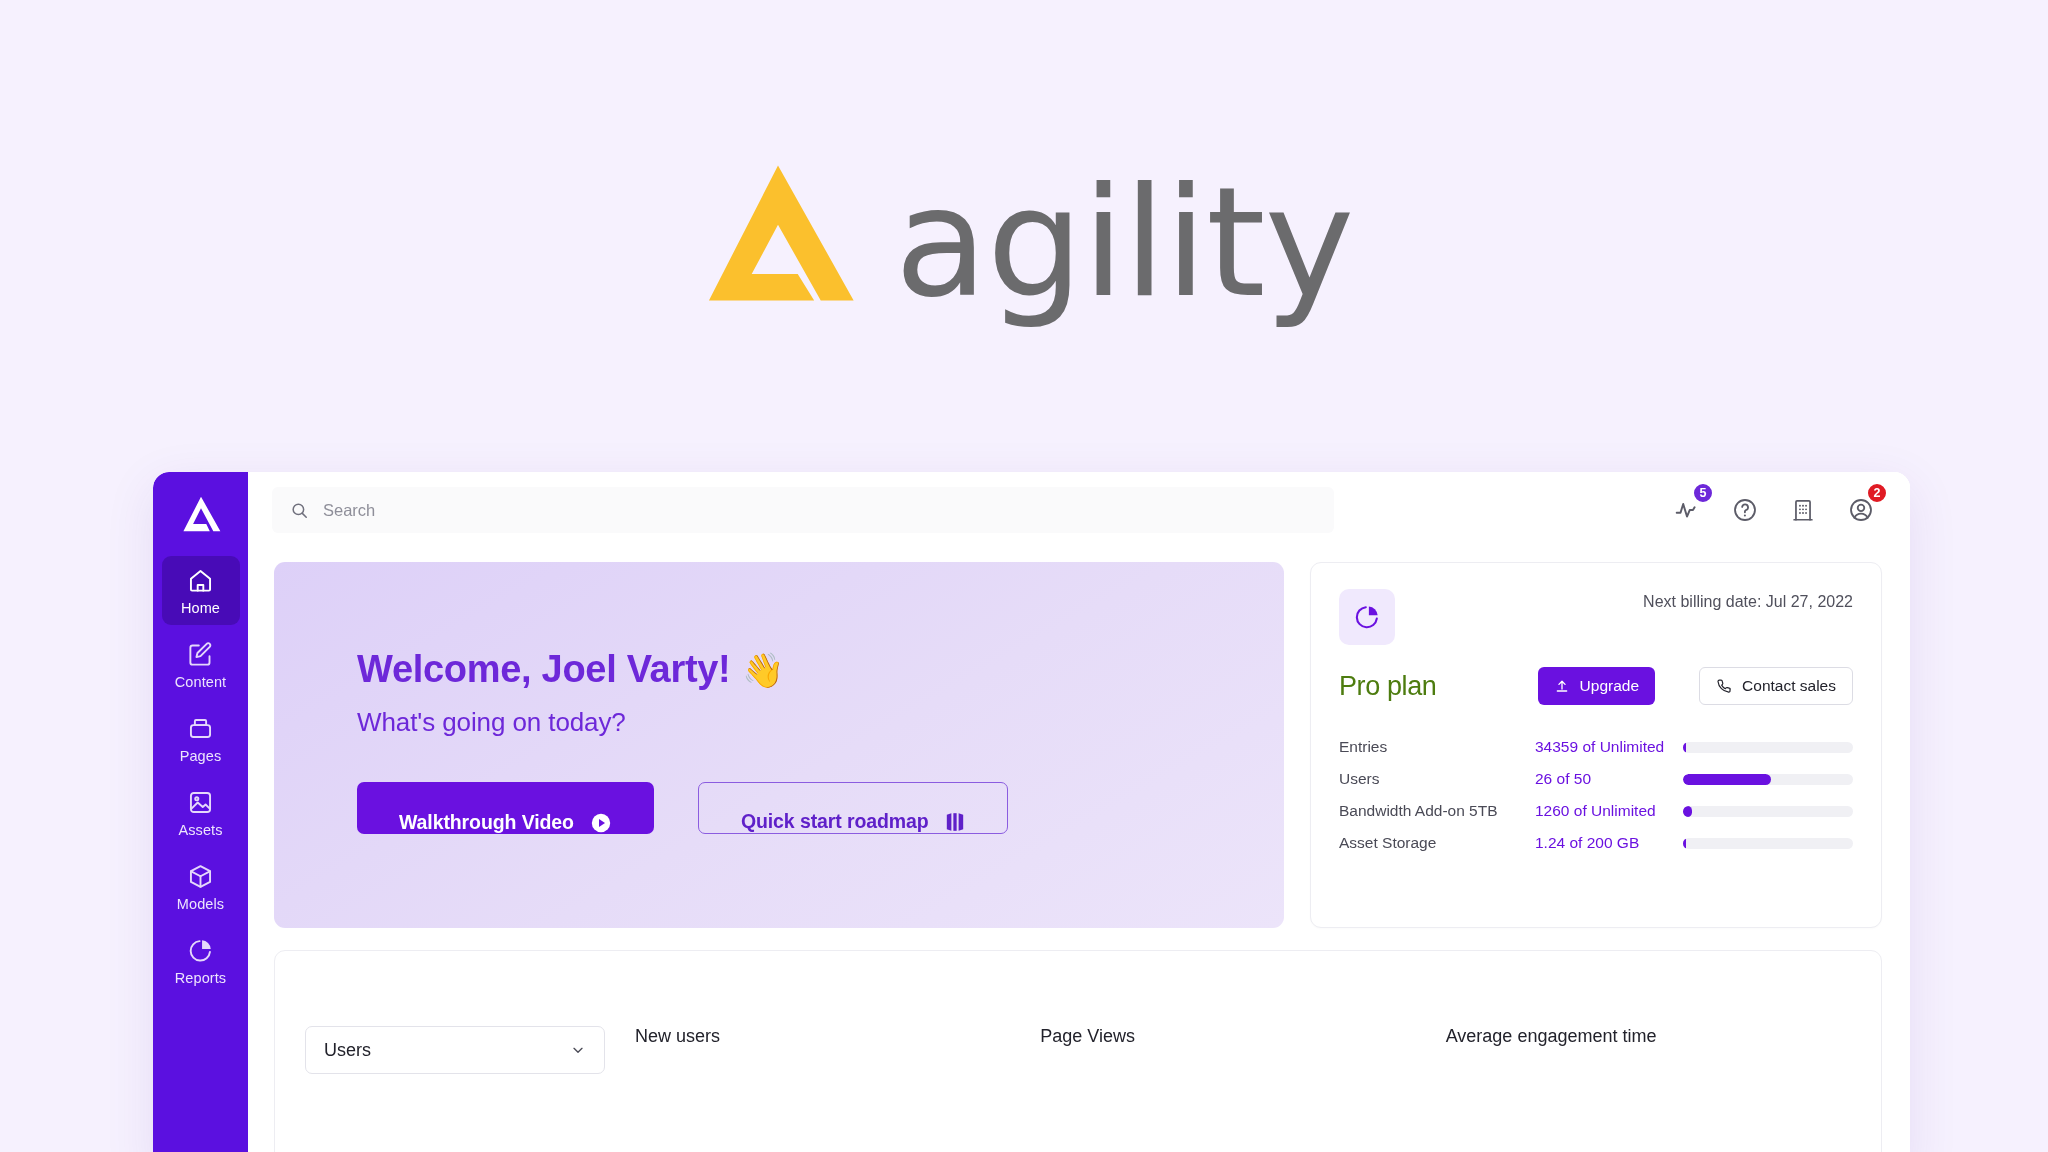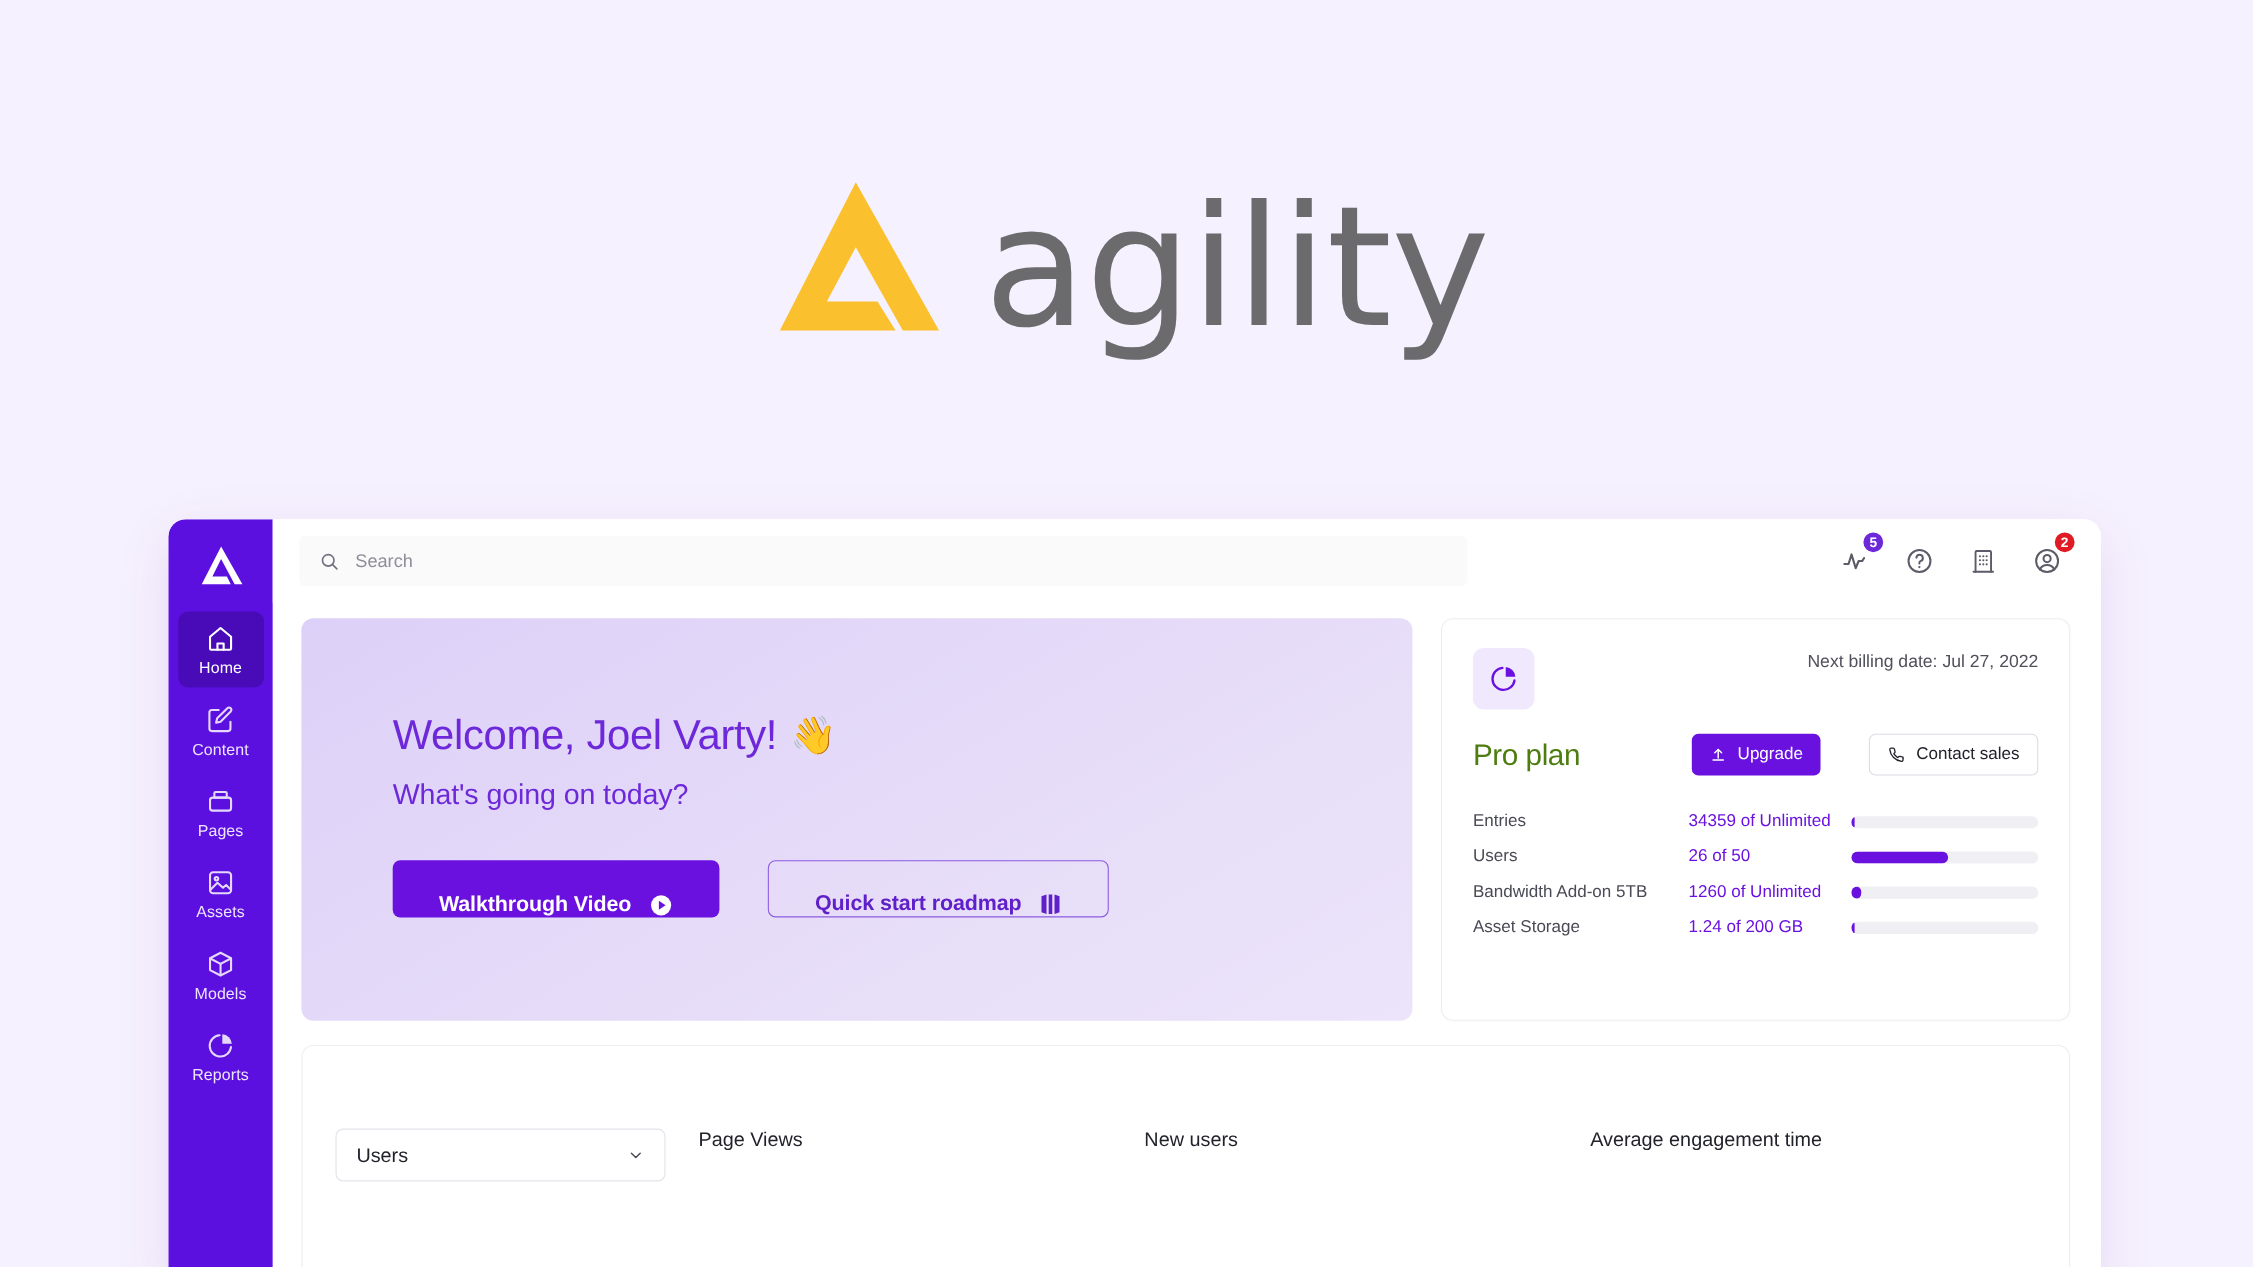--- a/index.html
+++ b/index.html
@@ -155,24 +155,24 @@
   
   .welcome {
     flex: 1;
     height: 366px;
     border-radius: 11px;
     background: linear-gradient(150deg, #ddd0f8 0%, #e6dcf8 55%, #ece4fa 100%);
     padding: 86px 0 0 83px;
   }
   .welcome h1 {
     font-size: 38px;
-    font-weight: 400;
+    font-weight: 700;
     color: #6d28d9;
     letter-spacing: -.3px;
-    display: flex; align-items: flex-start; gap: 12px;
+    display: flex; align-items: center; gap: 12px;
   }
   .wave { font-size: 34px; }
   .welcome h2 {
     margin-top: 16px;
     font-size: 26px;
     font-weight: 500;
     color: #6d28d9;
     letter-spacing: -.1px;
   }
   .cta-row { margin-top: 44px; display: flex; gap: 44px; }
@@ -517,24 +517,24 @@
         <div class="an-metrics">
           <div class="metric">
             <div class="select">
               <span>Users</span>
               <svg width="16" height="16" viewBox="0 0 24 24" fill="none" stroke="#4a4a56" stroke-width="2" stroke-linecap="round" stroke-linejoin="round">
                 <path d="M6 9.5 L12 15.5 L18 9.5"></path>
               </svg>
             </div>
           </div>
           <div class="metric">
+            <div class="metric-label">New users</div>
+          </div>
+          <div class="metric">
             <div class="metric-label">Page Views</div>
-          </div>
-          <div class="metric">
-            <div class="metric-label">New users</div>
           </div>
           <div class="metric">
             <div class="metric-label">Average engagement time</div>
           </div>
         </div>
       </section>
 
     </div>
   </div>
 </div>

